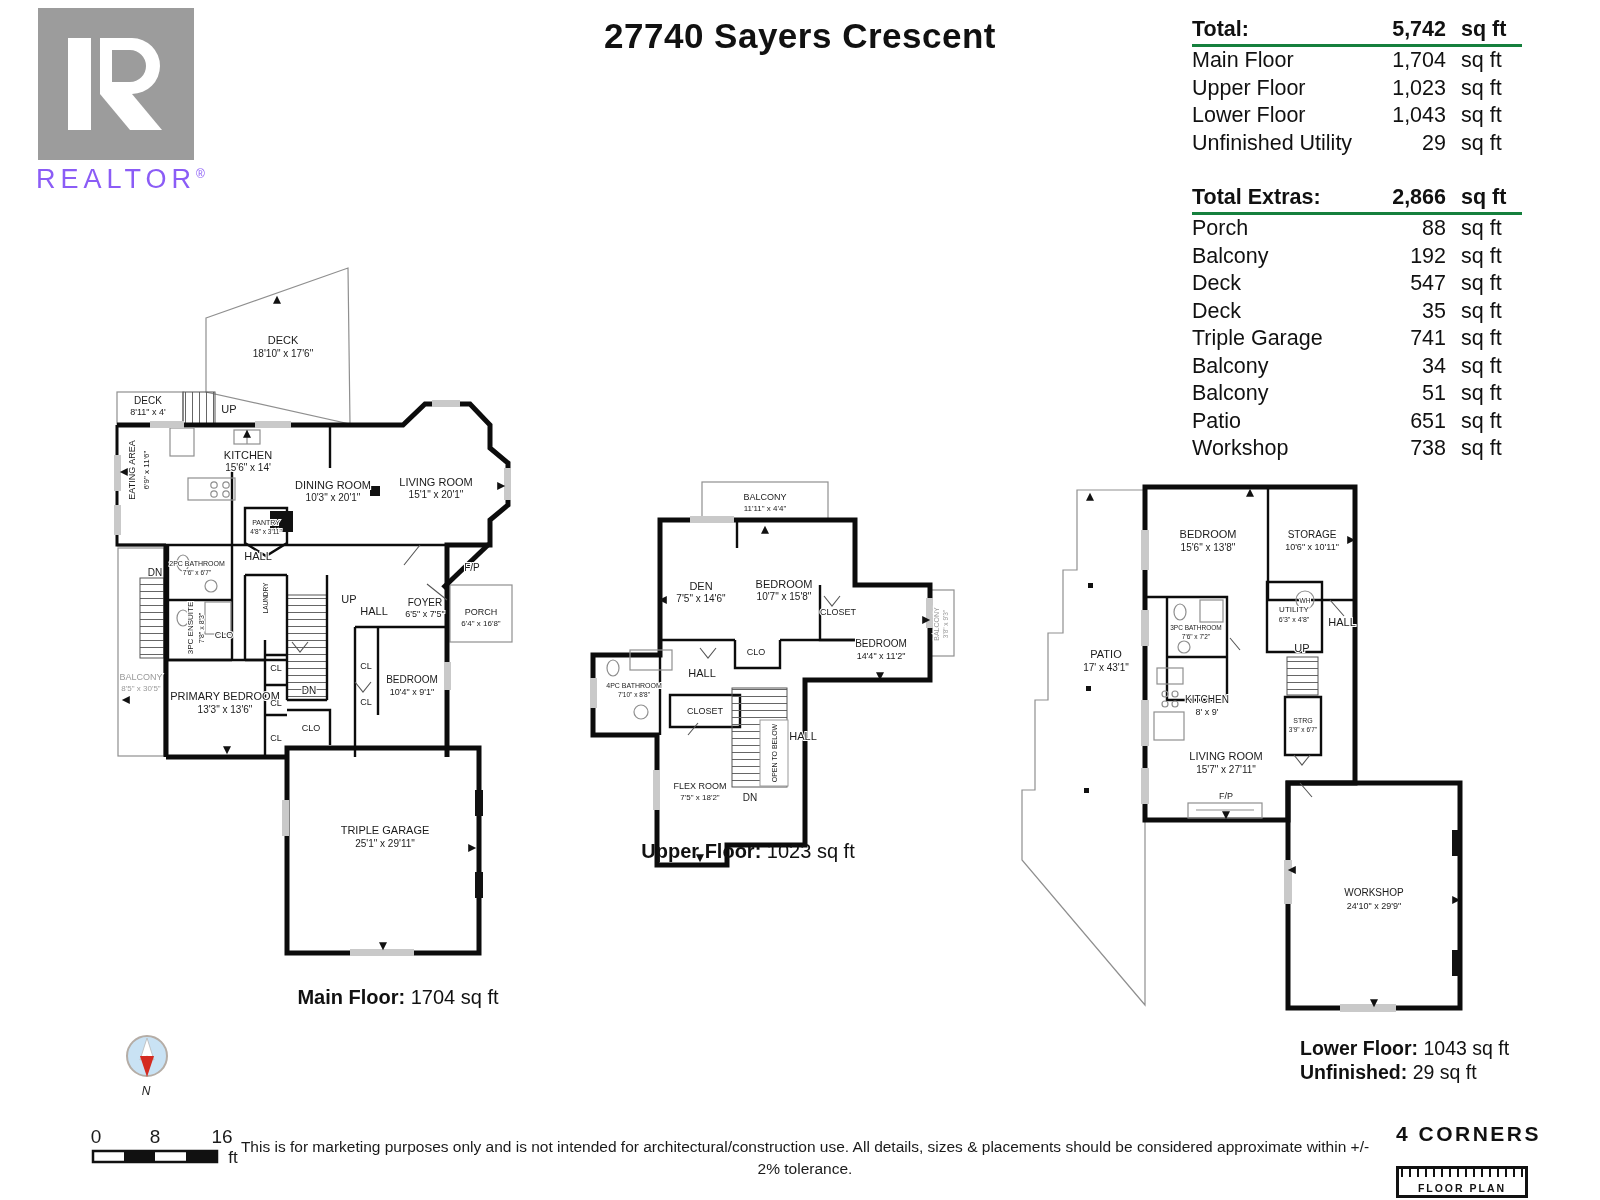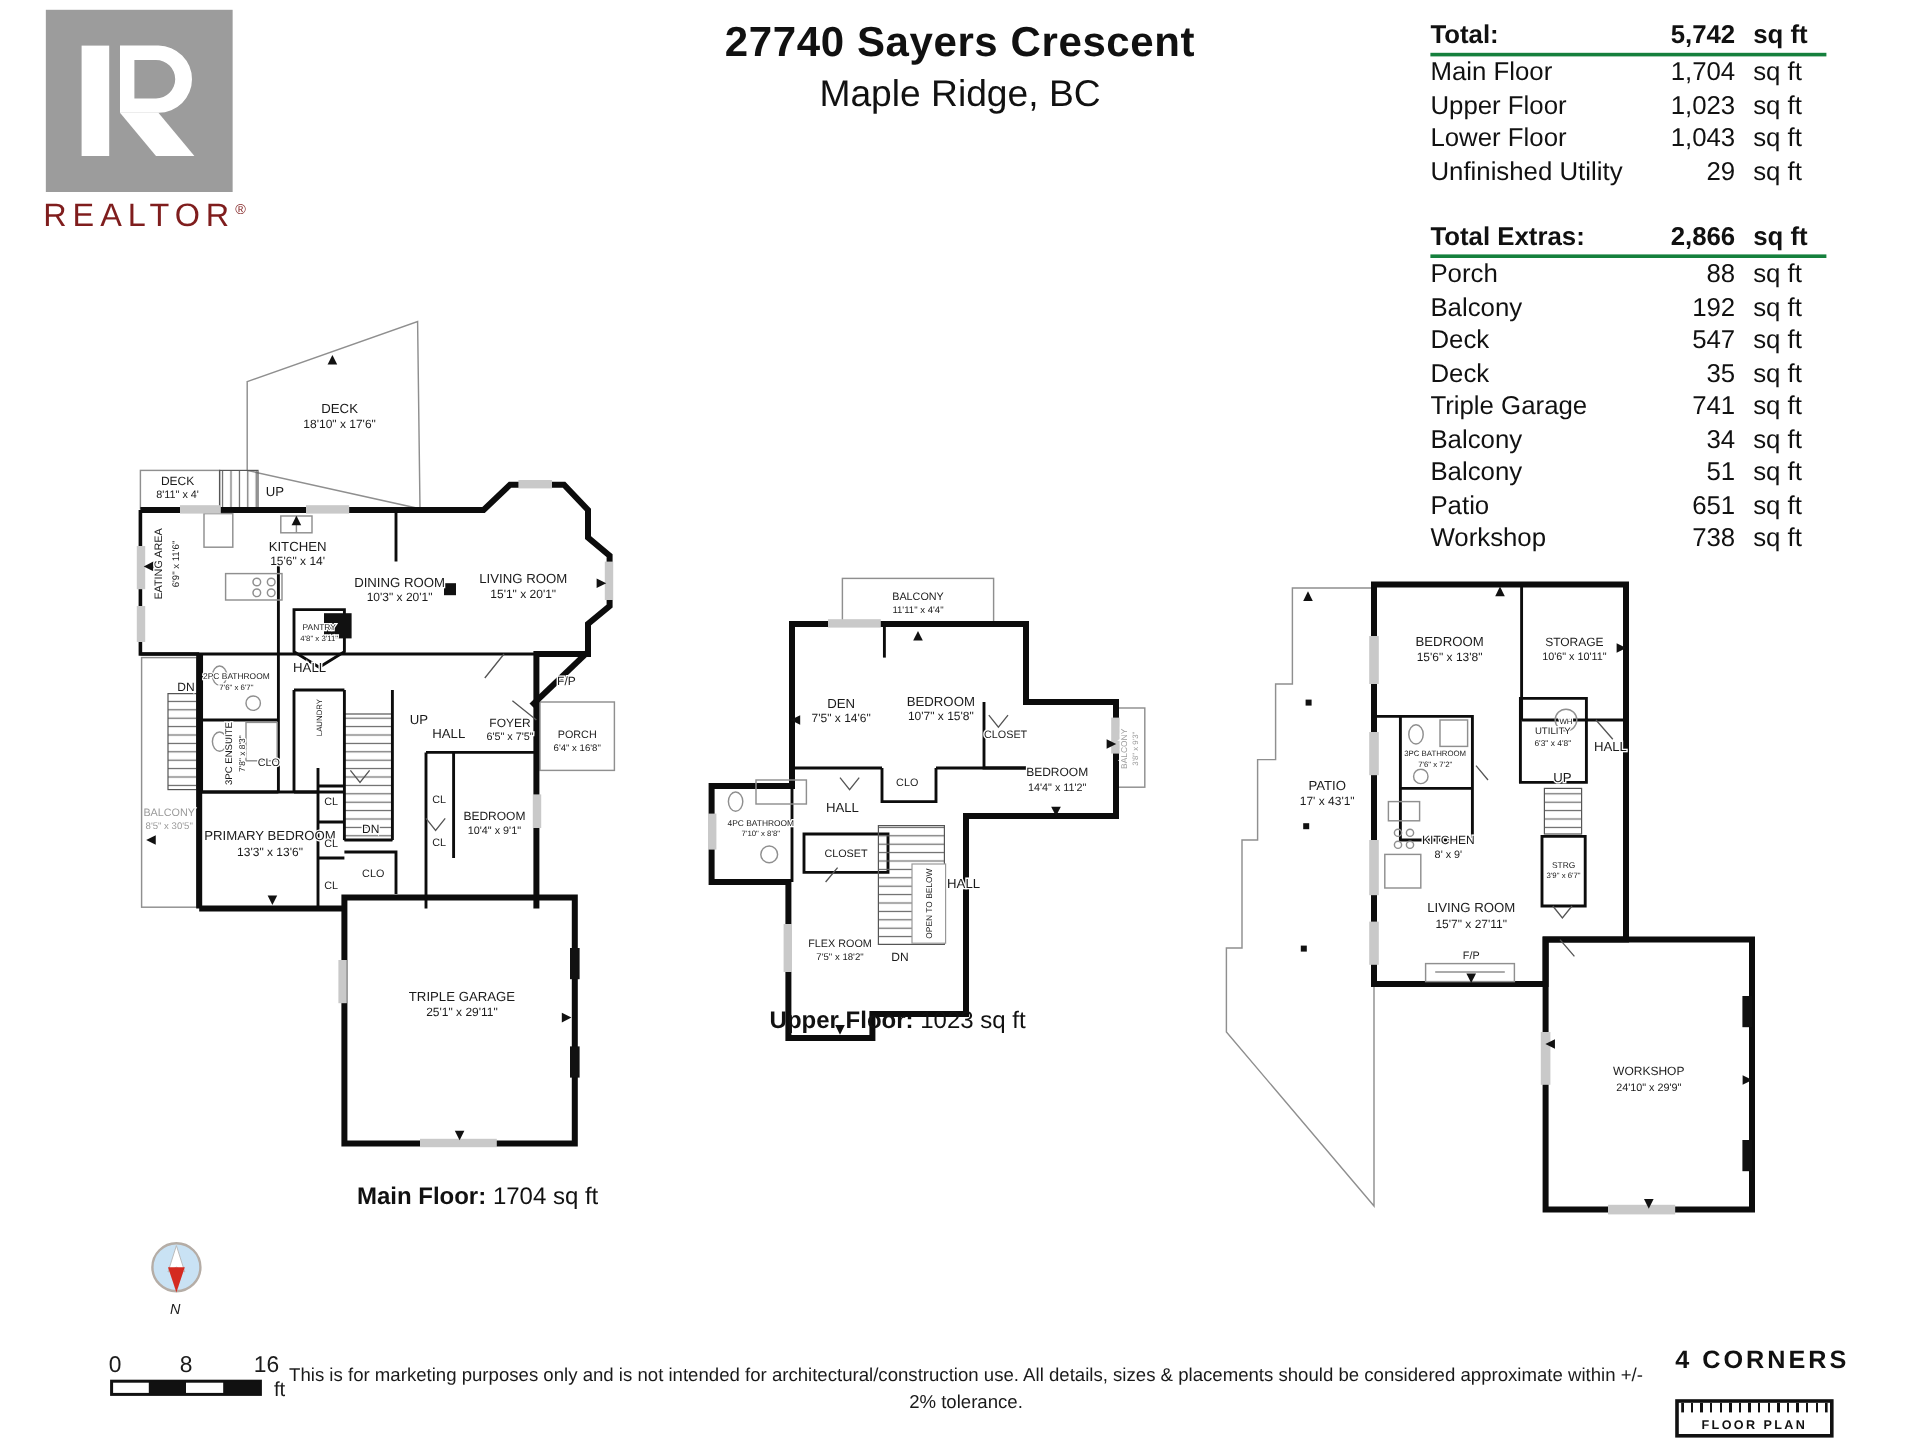--- a/index.html
+++ b/index.html
@@ -1,20 +1,20 @@
 <!DOCTYPE html>
 <html><head>
 <meta charset="utf-8">
 <style>
   html,body{margin:0;padding:0;background:#fff;}
   #page{position:relative;width:1600px;height:1200px;background:#ffffff;overflow:hidden;
         font-family:"Liberation Sans",sans-serif;color:#111;}
   
   #realtor-logo{position:absolute;left:38px;top:8px;}
-  #brand-text{position:absolute;left:36px;top:164px;font-size:27px;letter-spacing:5px;color:#7f1d1d;}
+  #brand-text{position:absolute;left:36px;top:164px;font-size:27px;letter-spacing:5px;color:#8b5cf6;}
   #brand-text sup{font-size:12px;}
   #page-title{position:absolute;left:430px;top:16px;width:740px;text-align:center;
               font-size:35px;font-weight:bold;letter-spacing:.5px;}
   #page-subtitle{position:absolute;left:430px;top:60px;width:740px;text-align:center;font-size:31px;}
   
   .stable{position:absolute;left:1192px;width:330px;font-size:21.5px;}
   .srow{display:grid;grid-template-columns:1fr 84px 76px;line-height:27.5px;}
   .srow .c2{text-align:right;}
   .srow .c3{padding-left:15px;}
   .shead{font-weight:bold;border-bottom:3px solid #15803d;line-height:30px;}
@@ -58,21 +58,20 @@
     <svg width="156" height="152">
       <rect x="0" y="0" width="156" height="152" fill="#9c9c9c"></rect>
       <rect x="30" y="30" width="23" height="92" fill="#fff"></rect>
       <path d="M62,30 H94 A27,27 0 0 1 94,86 H62 Z M74,42 V74 H92 A16,16 0 0 0 92,42 Z" fill="#fff" fill-rule="evenodd"></path>
       <path d="M62,86 L94,86 L124,122 L92,122 Z" fill="#fff"></path>
     </svg>
   </div>
   <div id="brand-text"><span>REALTOR</span><sup>®</sup></div>
 
   <div id="page-title">27740 Sayers Crescent</div>
-  <div id="page-subtitle">Maple Ridge, BC</div>
 
   <div class="stable" id="totals-table">
     <div class="srow shead">
       <span class="c1">Total:</span>
       <span class="c2">5,742</span>
       <span class="c3">sq ft</span>
     </div>
     <div class="srow">
         <span class="c1">Main Floor</span>
         <span class="c2">1,704</span>
@@ -398,20 +397,24 @@
   </svg>
 
   <div class="fcap" id="main-caption">
     <b>Main Floor:</b>
     <span>1704 sq ft</span>
   </div>
   <div class="fcap" id="upper-caption">
     <b>Upper Floor:</b>
     <span>1023 sq ft</span>
   </div>
+  <div class="fcap" id="lower-caption">
+    <div><b>Lower Floor:</b> <span>1043 sq ft</span></div>
+    <div><b>Unfinished:</b> <span>29 sq ft</span></div>
+  </div>
 
   <div id="disclaimer">
     <div>This is for marketing purposes only and is not intended for architectural/construction use.  All details, sizes &amp; placements should be considered approximate within +/- 2%  tolerance.</div>
   </div>
 
   <div id="corners-logo">
     <div id="corners-title">4 CORNERS</div>
     <div id="corners-ruler">
       <div id="corners-ticks"></div>
       <div id="corners-sub">FLOOR PLAN</div>

